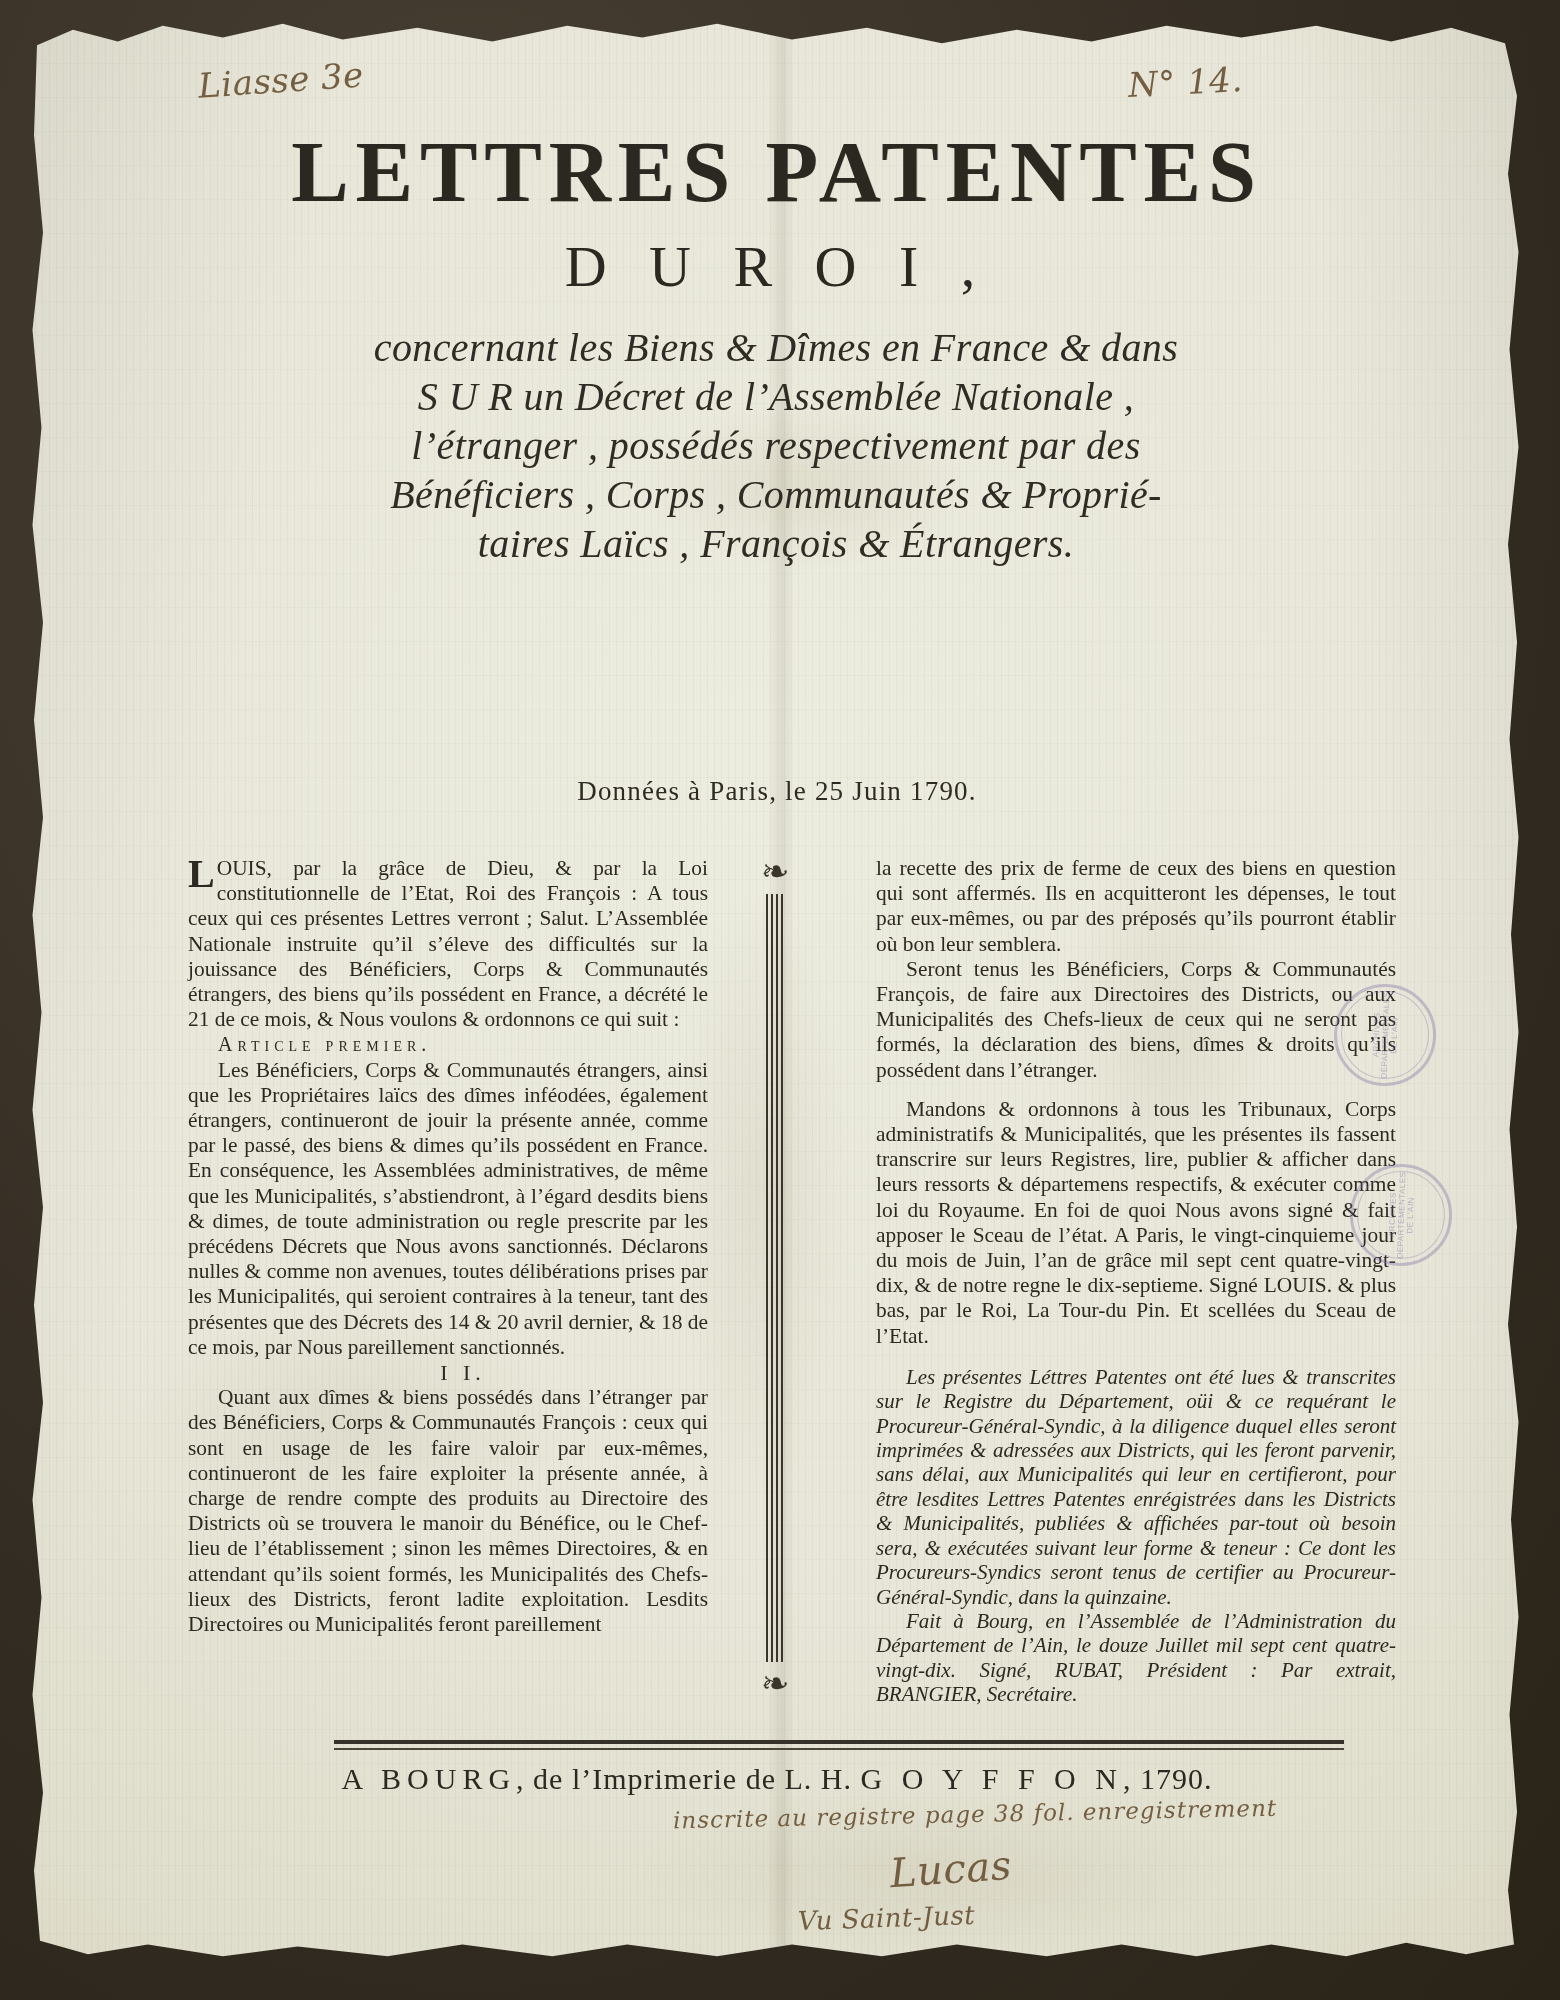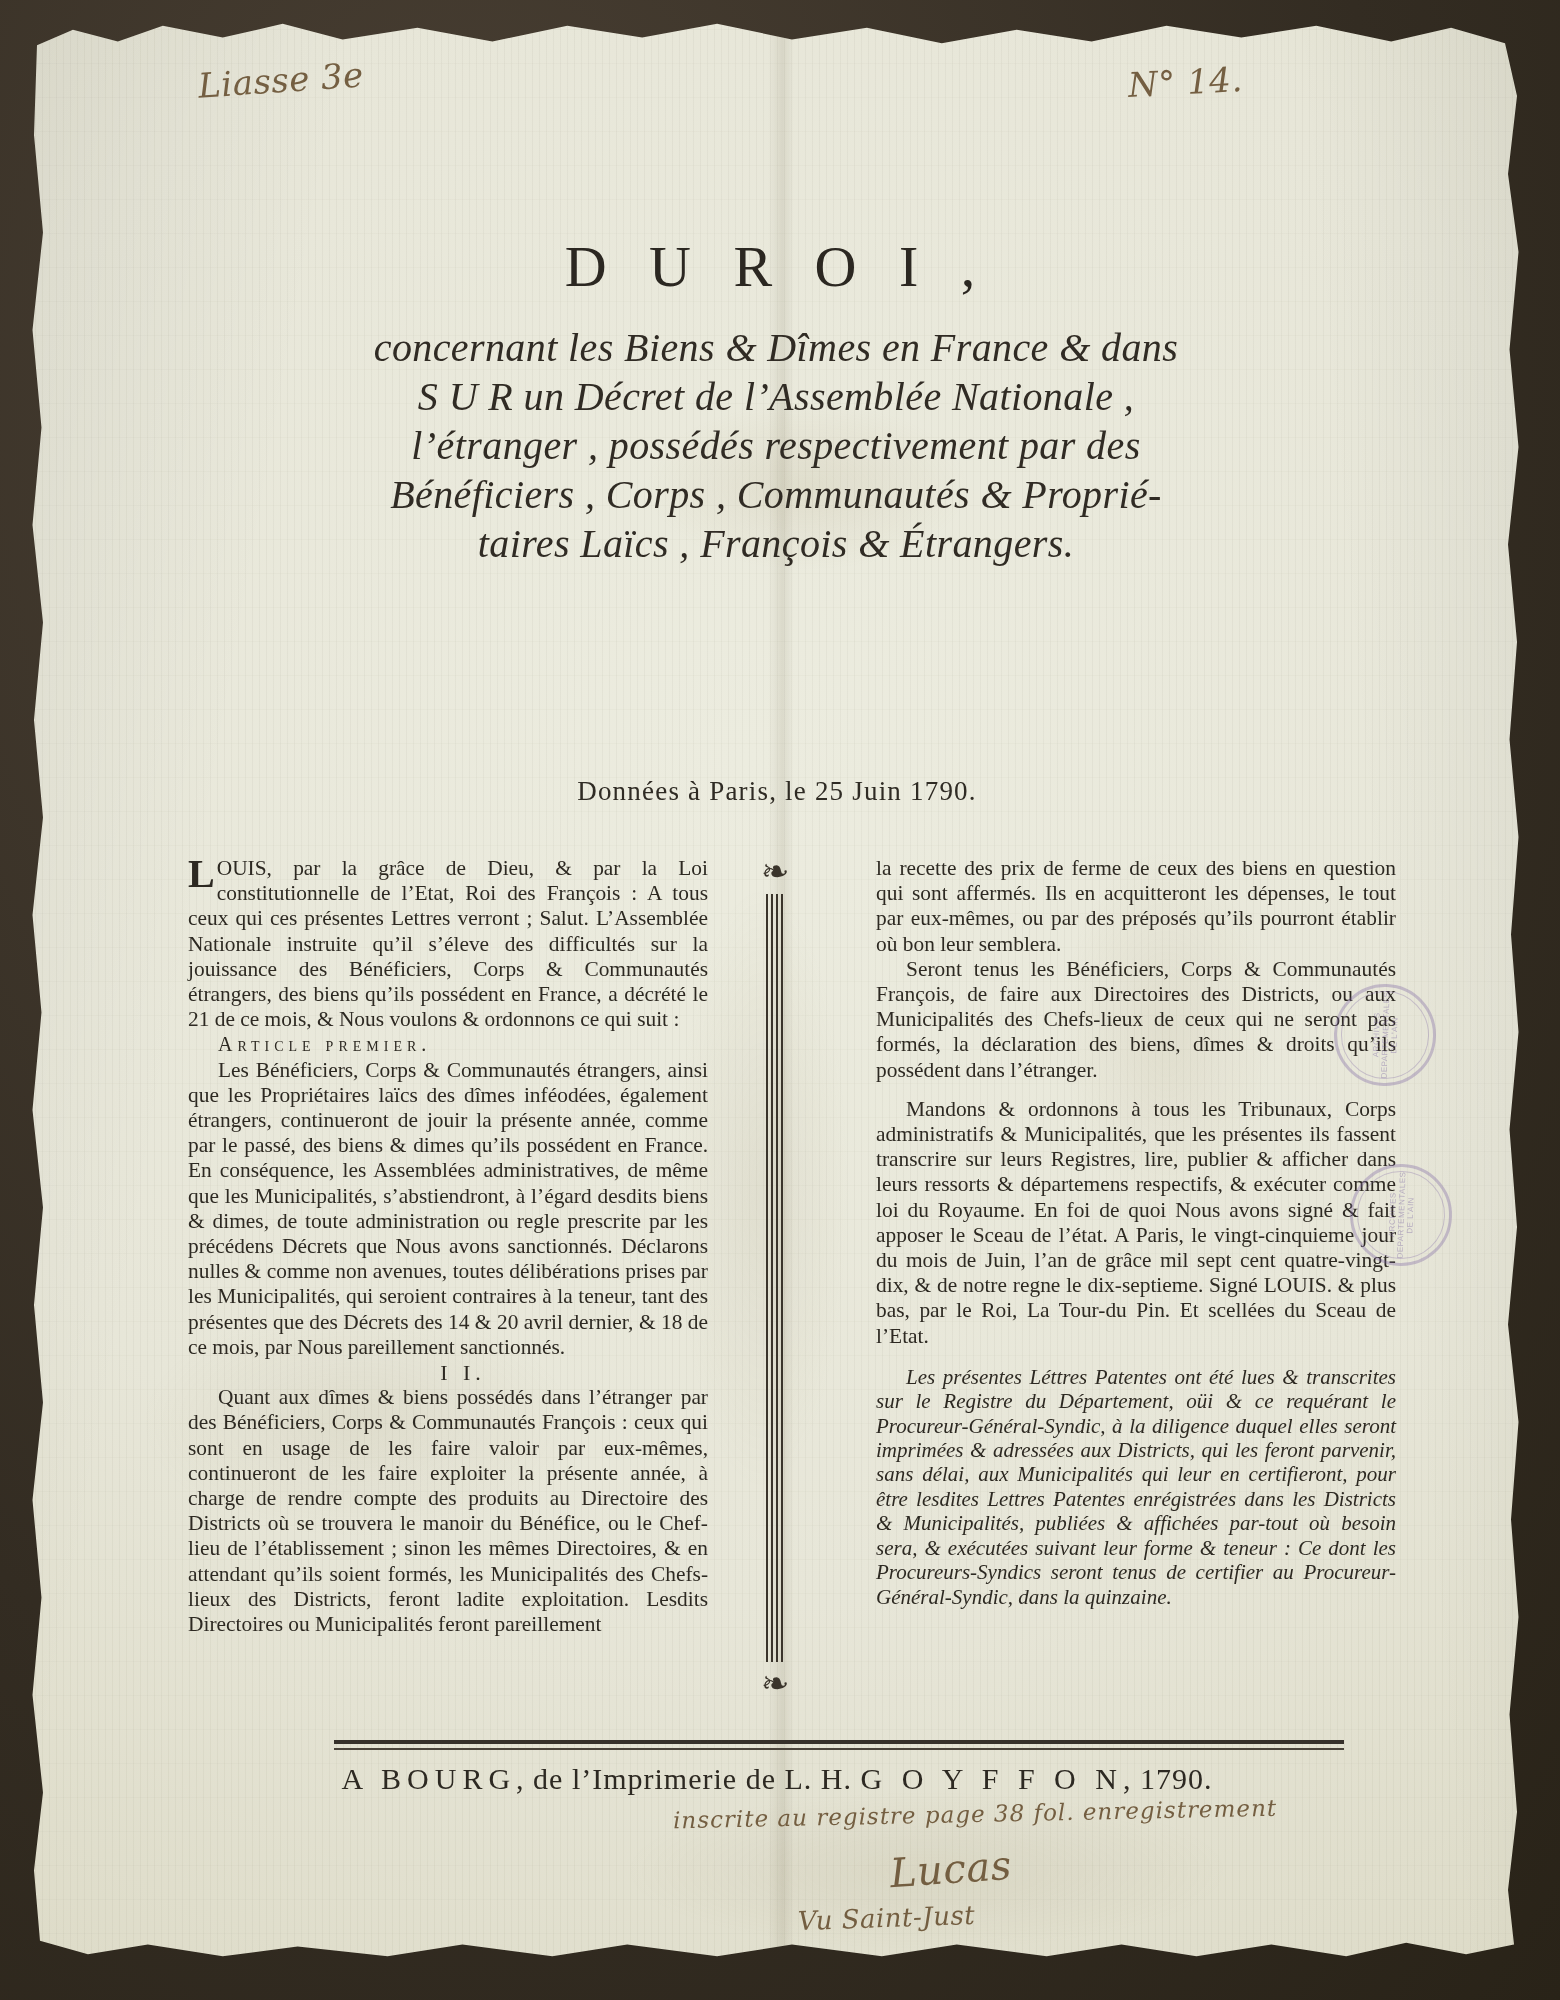--- a/index.html
+++ b/index.html
@@ -203,20 +203,21 @@
   <div class="sheet">
     <div class="laid"></div>
     <div class="stains"></div>
     <div class="fold"></div>
 
     <div class="page ink">
 
       <div class="hand hand-top-left">Liasse 3e</div>
       <div class="hand hand-top-right">N° 14.</div>
 
+      <div class="title-main">LETTRES PATENTES</div>
       <div class="title-sub">D U   R O I ,</div>
 
       <div class="subtitle">
         <div>concernant les Biens &amp; Dîmes en France &amp; dans</div>
         <div>S U R un Décret de l’Assemblée Nationale ,</div>
         <div>l’étranger ,  possédés  respectivement  par  des</div>
         <div>Bénéficiers , Corps , Communautés &amp; Proprié-</div>
         <div>taires Laïcs , François &amp; Étrangers.</div>
       </div>
 
@@ -241,20 +242,21 @@
 
           <p class="numline">I I.</p>
           <p>Quant aux dîmes &amp; biens possédés dans l’étranger par des Bénéficiers, Corps &amp; Communautés François : ceux qui sont en usage de les faire valoir par eux-mêmes, continueront de les faire exploiter la présente année, à charge de rendre compte des produits au Directoire des Districts où se trouvera le manoir du Bénéfice, ou le Chef-lieu de l’établissement ; sinon les mêmes Directoires, &amp; en attendant qu’ils soient formés, les Municipalités des Chefs-lieux des Districts, feront ladite exploitation. Lesdits Directoires ou Municipalités feront pareillement</p>
         </div>
 
         <div class="col right">
           <p class="noind">la recette des prix de ferme de ceux des biens en question qui sont affermés. Ils en acquitteront les dépenses, le tout par eux-mêmes, ou par des préposés qu’ils pourront établir où bon leur semblera.</p>
           <p>Seront tenus les Bénéficiers, Corps &amp; Communautés François, de faire aux Directoires des Districts, ou aux Municipalités des Chefs-lieux de ceux qui ne seront pas formés, la déclaration des biens, dîmes &amp; droits qu’ils possédent dans l’étranger.</p>
           <p style="margin-top:14px">Mandons &amp; ordonnons à tous les Tribunaux, Corps administratifs &amp; Municipalités, que les présentes ils fassent transcrire sur leurs Registres, lire, publier &amp; afficher dans leurs ressorts &amp; départemens respectifs, &amp; exécuter comme loi du Royaume. En foi de quoi Nous avons signé &amp; fait apposer le Sceau de l’état. A Paris, le vingt-cinquieme jour du mois de Juin, l’an de grâce mil sept cent quatre-vingt-dix, &amp; de notre regne le dix-septieme. Signé LOUIS. &amp; plus bas, par le Roi, La Tour-du Pin. Et scellées du Sceau de l’Etat.</p>
           <p class="attest" style="margin-top:16px">Les présentes Léttres Patentes ont été lues &amp; transcrites sur le Registre du Département, oüi &amp; ce requérant le Procureur-Général-Syndic, à la diligence duquel elles seront imprimées &amp; adressées aux Districts, qui les feront parvenir, sans délai, aux Municipalités qui leur en certifieront, pour être lesdites Lettres Patentes enrégistrées dans les Districts &amp; Municipalités, publiées &amp; affichées par-tout où besoin sera, &amp; exécutées suivant leur forme &amp; teneur : Ce dont les Procureurs-Syndics seront tenus de certifier au Procureur-Général-Syndic, dans la quinzaine.</p>
+          <p class="attest">Fait à Bourg, en l’Assemblée de l’Administration du Département de l’Ain, le douze Juillet mil sept cent quatre-vingt-dix. Signé, RUBAT, Président : Par extrait, BRANGIER, Secrétaire.</p>
         </div>
       </div>
 
       <div class="rule-thick"></div>
       <div class="rule-thin"></div>
       <div class="imprint"><span class="wide">A BOURG</span><span>, de l’Imprimerie de L. H. </span><span class="wide">G O Y F F O N</span><span>, 1790.</span></div>
 
       <div class="hand hand-reg">inscrite au registre page 38 fol. enregistrement</div>
       <div class="hand hand-sig1">Lucas</div>
       <div class="hand hand-sig2">Vu Saint-Just</div>

